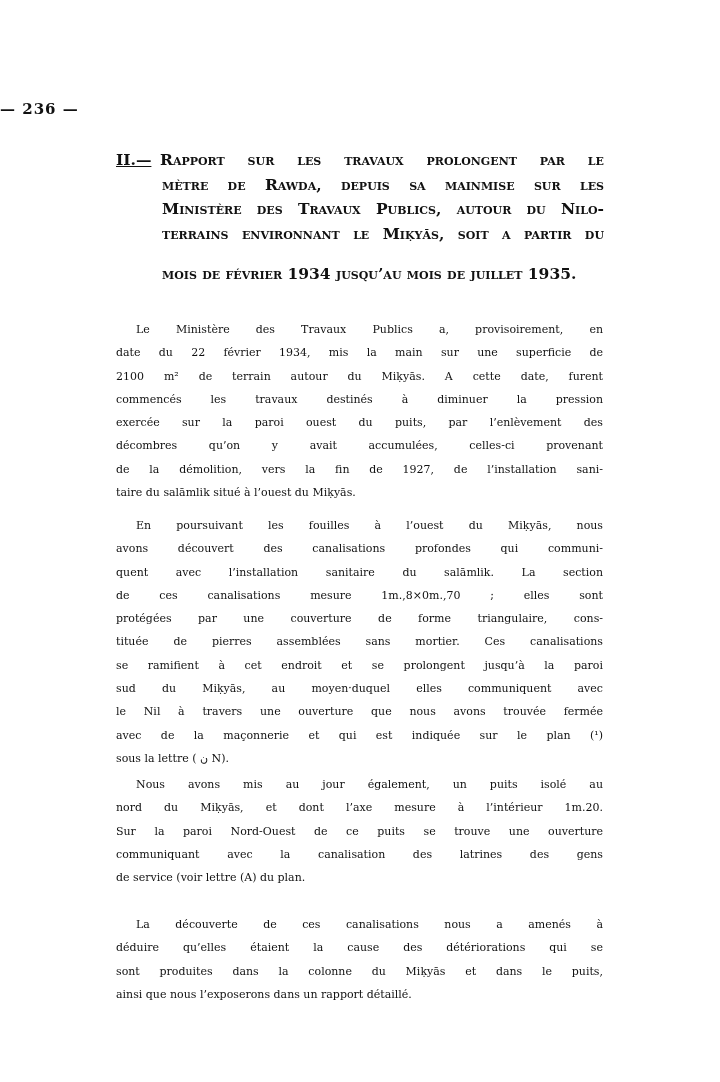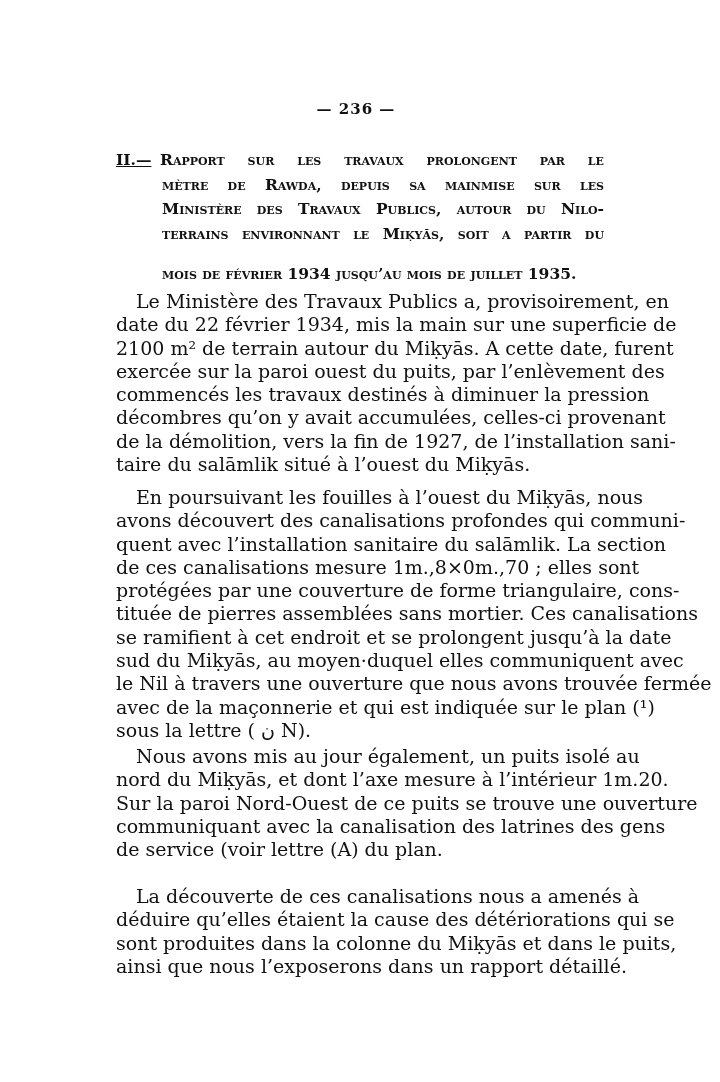--- a/index.html
+++ b/index.html
@@ -19,21 +19,21 @@
       position: absolute;
       left: 0; top: 0;
       width: 720px;
       height: 1082px;
     }
     .page-number {
       position: absolute;
       top: 100px;
       left: 0;
       width: 712px;
-      text-align: center;
+      text-align: left;
       font-size: 15px;
       font-weight: bold;
       letter-spacing: 1px;
     }
     .heading {
       position: absolute;
       top: 148px;
       left: 116px;
       width: 488px;
       font-size: 15.5px;
@@ -63,22 +63,23 @@
       margin-left: -2px;
     }
     .heading .line.last {
       text-align-last: left;
       margin-top: 16px;
     }
     .para {
       position: absolute;
       left: 116px;
       width: 487px;
-      font-size: 19px;
+      font-size: 11px;
       line-height: 23.3px;
+      margin-top: 28px;
     }
     .para .line {
       display: block;
       white-space: nowrap;
       text-align: justify;
       text-align-last: justify;
     }
     .para .line.indent {
       padding-left: 20px;
     }
@@ -105,35 +106,35 @@
       <span class="line">Ministère des Travaux Publics, autour du Nilo-</span>
       <span class="line">terrains environnant le Miḳyās, soit a partir du</span>
       <span class="line last">mois de février 1934 jusqu’au mois de juillet 1935.</span>
     </div>
   </div>
 
   <div class="para p1">
     <span class="line indent">Le Ministère des Travaux Publics a, provisoirement, en</span>
     <span class="line">date du 22 février 1934, mis la main sur une superficie de</span>
     <span class="line">2100 m² de terrain autour du Miḳyās.  A cette date, furent</span>
+    <span class="line">commencés les travaux destinés à diminuer la pression</span>
     <span class="line">exercée sur la paroi ouest du puits, par l’enlèvement des</span>
-    <span class="line">commencés les travaux destinés à diminuer la pression</span>
     <span class="line">décombres qu’on y avait accumulées, celles-ci provenant</span>
     <span class="line">de la démolition, vers la fin de 1927, de l’installation sani-</span>
     <span class="line last">taire du salāmlik situé à l’ouest du Miḳyās.</span>
   </div>
 
   <div class="para p2">
     <span class="line indent">En poursuivant les fouilles à  l’ouest du Miḳyās, nous</span>
     <span class="line">avons découvert des canalisations profondes qui communi-</span>
     <span class="line">quent avec l’installation sanitaire du salāmlik.  La section</span>
     <span class="line">de ces canalisations mesure 1m.,8×0m.,70 ; elles sont</span>
     <span class="line">protégées par une couverture de forme triangulaire, cons-</span>
     <span class="line">tituée de pierres assemblées sans mortier.  Ces canalisations</span>
-    <span class="line">se ramifient à cet endroit et se prolongent jusqu’à la date</span>
+    <span class="line">se ramifient à cet endroit et se prolongent jusqu’à la paroi</span>
     <span class="line">sud du Miḳyās, au moyen·duquel elles communiquent avec</span>
     <span class="line">le Nil à travers une ouverture que nous avons trouvée fermée</span>
     <span class="line">avec de la maçonnerie et qui est indiquée sur le plan (¹)</span>
     <span class="line last">sous la lettre ( ن N).</span>
   </div>
 
   <div class="para p3">
     <span class="line indent">Nous avons mis au jour également, un puits isolé au</span>
     <span class="line">nord du Miḳyās, et dont l’axe  mesure à l’intérieur 1m.20.</span>
     <span class="line">Sur la paroi Nord-Ouest de ce puits se trouve une ouverture</span>

